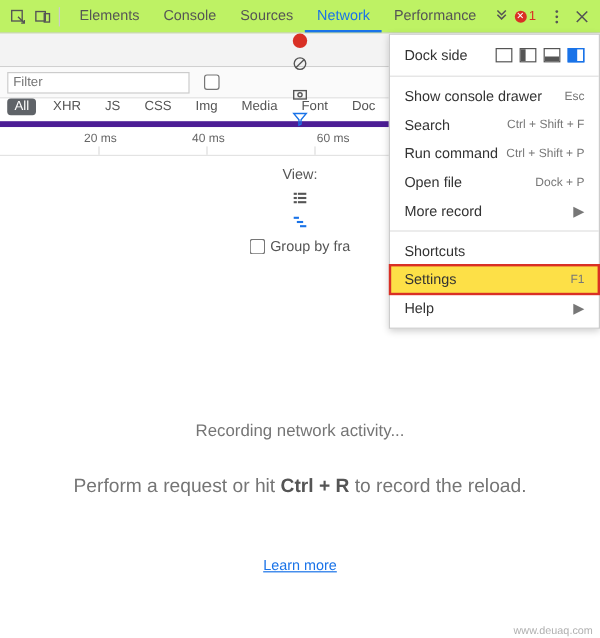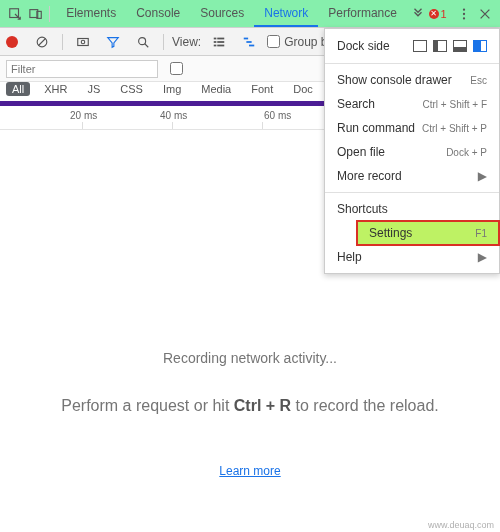--- a/index.html
+++ b/index.html
@@ -1,30 +1,30 @@
 <!DOCTYPE html>
 <html><head>
 <meta charset="utf-8">
 <style>
   * { box-sizing: border-box; margin: 0; padding: 0; font-family: "Segoe UI", Arial, sans-serif; }
   body { width: 500px; height: 532px; background: #fff; font-size: 12px; color: #333; position: relative; overflow: hidden; }
 
   
-  .top-toolbar { height: 28px; border-bottom: 1px solid #d0d0d0; display: flex; align-items: center; padding: 0 4px; background: #86efac; }
+  .top-toolbar { height: 28px; border-bottom: 1px solid #d0d0d0; display: flex; align-items: center; padding: 0 4px; background: #bef264; }
   .ico-btn { width: 24px; height: 24px; display: flex; align-items: center; justify-content: center; cursor: pointer; color: #555; }
   .tabs { display: flex; height: 100%; align-items: stretch; margin-left: 4px; }
   .tab { padding: 0 10px; display: flex; align-items: center; color: #555; cursor: pointer; border-bottom: 2px solid transparent; }
   .tab.active { border-bottom: 2px solid #1a73e8; color: #1a73e8; }
   .spacer { flex: 1; }
   .err-badge { display: flex; align-items: center; gap: 2px; margin-right: 6px; }
   .err-dot { width:10px; height:10px; border-radius:50%; background:#d93025; color:#fff; font-size:8px; display:flex; align-items:center; justify-content:center; }
   .err-num { color:#d93025; font-size:11px; }
 
   
-  .sub-toolbar { height: 28px; border-bottom: 1px solid #d0d0d0; display: flex; align-items: center; padding: 0 0; gap: 6px; background:#f3f3f3; }
+  .sub-toolbar { height: 28px; border-bottom: 1px solid #d0d0d0; display: flex; align-items: center; padding: 0 0; gap: 6px; background:#f3f3f3;flex-direction:column; }
   .rec-dot { width:12px; height:12px; border-radius:50%; background:#d93025; }
   .divider { width:1px; height:16px; background:#ccc; margin:0 2px; }
   .view-lbl { color:#555; }
   .chk { display:flex; align-items:center; gap:4px; color:#555; }
   .chk input { margin:0; }
 
   
   .filter-bar { height: 26px; border-bottom: 1px solid #e3e3e3; display:flex; align-items:center; padding:0 6px; gap:12px; background:#fafafa; }
   .filter-input { flex:0 0 140px; height:18px; border:1px solid #ccc; padding:0 4px; font-size:11px; color:#777; }
 
@@ -51,21 +51,21 @@
   .menu-item { padding:5px 12px; display:flex; align-items:center; justify-content:space-between; font-size:12px; color:#333; cursor:pointer; }
   .menu-sep { height:1px; background:#e0e0e0; margin:4px 0; }
   .dock-icons { display:flex; gap:6px; }
   .dock-ic { width:14px; height:12px; border:1.5px solid #555; }
   .dock-ic.b2 { box-shadow: inset 4px 0 0 #555; }
   .dock-ic.b3 { box-shadow: inset 0 -4px 0 #555; }
   .dock-ic.b4 { box-shadow: inset -4px 0 0 #555; background:#1a73e8; border-color:#1a73e8; box-shadow: inset -5px 0 0 #fff; }
   .dock-ic.win { border:1.5px solid #555; background:transparent; position:relative; }
   .shortcut { color:#777; font-size:10px; }
   .arrow { color:#777; }
-  .menu-item.hl { background:#bef264; outline:2px solid #d93025; outline-offset:-1px;margin-left:32px; }
+  .menu-item.hl { background:#fde047; outline:2px solid #d93025; outline-offset:-1px; }
 
   
   .wm { position:absolute; bottom:2px; right:6px; font-size:9px; color:#b0b0b0; }
 
   svg { width:14px; height:14px; }
 </style>
 </head>
 <body>
 
 <div class="top-toolbar">

